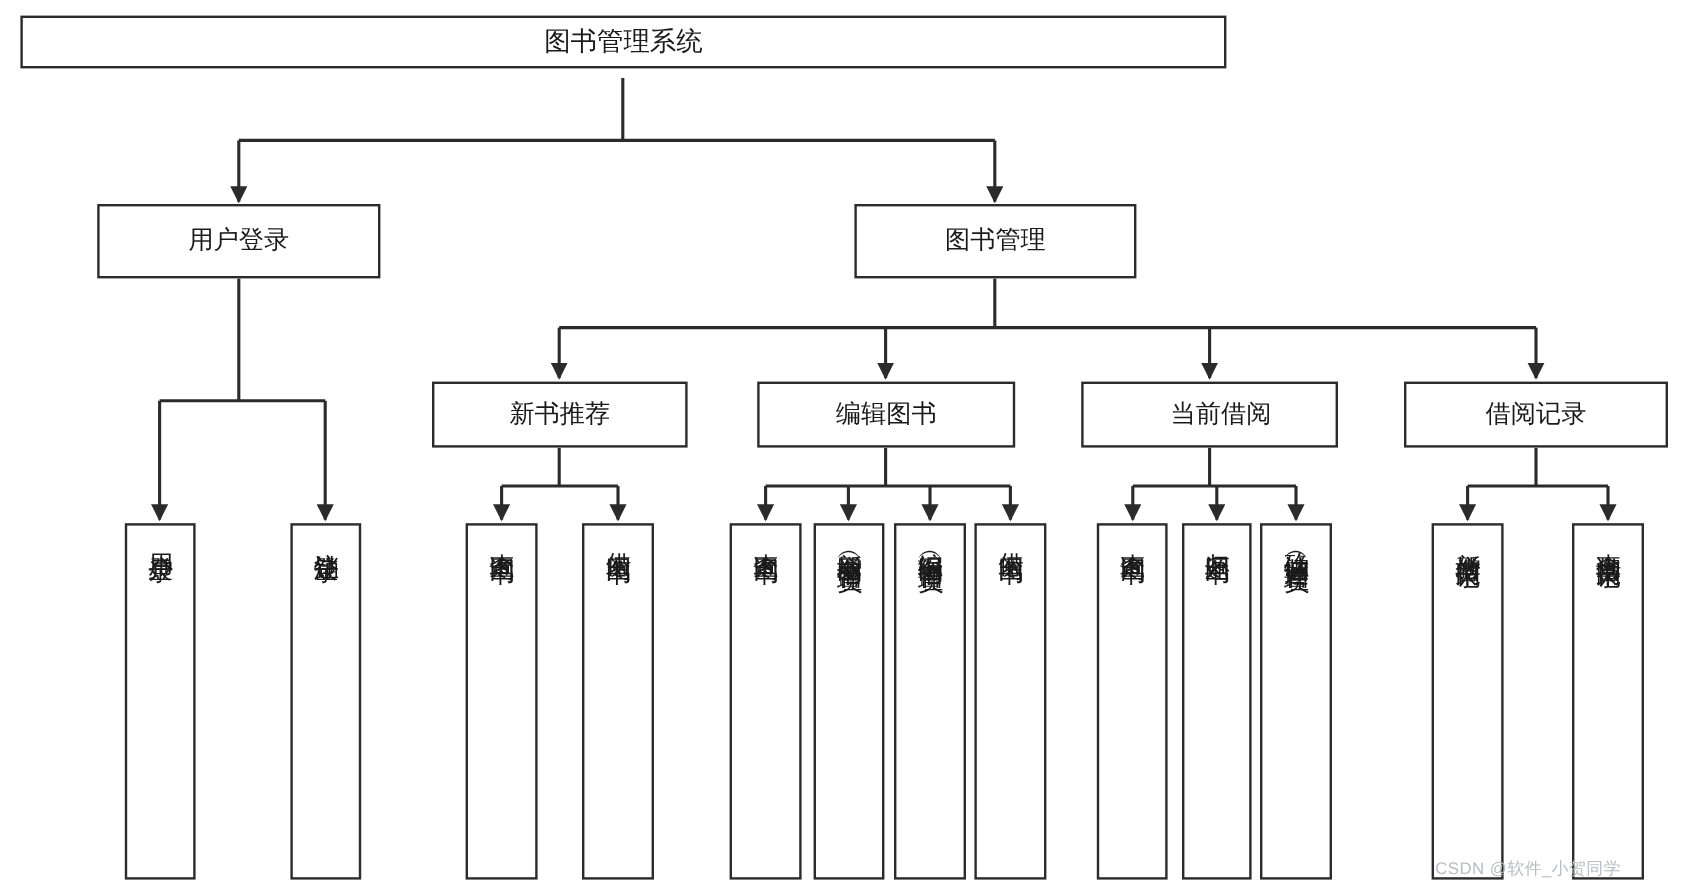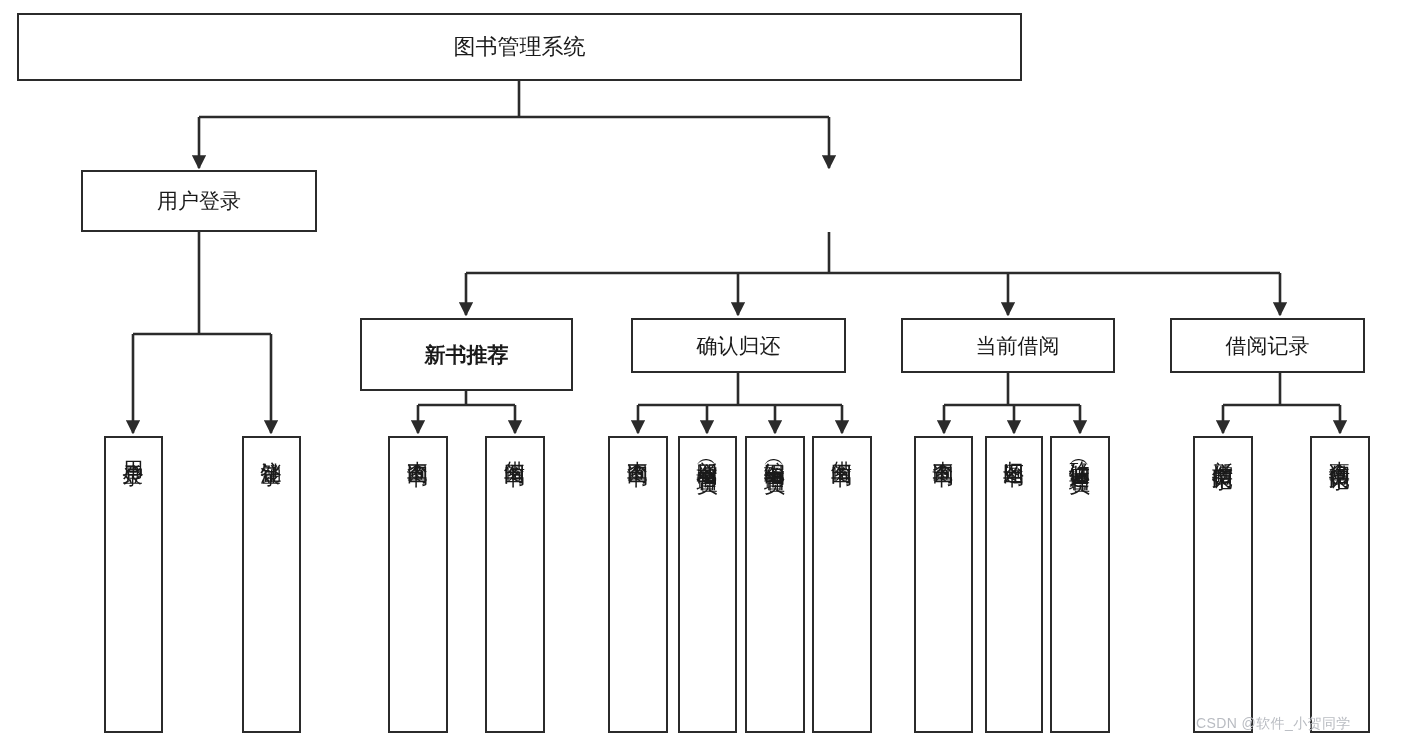--- a/index.html
+++ b/index.html
@@ -100,38 +100,41 @@
       <path d="M 1014 405 L 1014 433" marker-end="url(#arrow)"></path>
       <path d="M 1080 405 L 1080 433" marker-end="url(#arrow)"></path>
 
       <path d="M 1280 373 L 1280 405"></path>
       <path d="M 1223 405 L 1340 405"></path>
       <path d="M 1223 405 L 1223 433" marker-end="url(#arrow)"></path>
       <path d="M 1340 405 L 1340 433" marker-end="url(#arrow)"></path>
     </g>
   </svg>
 
-  <div class="node h-node root" style="left:17px;top:13px;width:1005px;height:68px;">
+  <div class="node h-node root" style="left:17px;top:13px;width:1005px;height:44px;">
     <span class="label">图书管理系统</span>
   </div>
 
   <div class="node h-node" style="left:81px;top:170px;width:236px;height:62px;">
     <span class="label">用户登录</span>
   </div>
+  <div class="node h-node" style="left:712px;top:170px;width:235px;height:62px;">
+    <span class="label">图书管理</span>
+  </div>
 
-  <div class="node h-node" style="left:360px;top:318px;width:213px;height:73px;font-weight:bold;">
+  <div class="node h-node" style="left:360px;top:318px;width:213px;height:55px;">
     <span class="label">新书推荐</span>
   </div>
   <div class="node h-node" style="left:631px;top:318px;width:215px;height:55px;">
-    <span class="label">确认归还</span>
+    <span class="label">编辑图书</span>
   </div>
   <div class="node h-node" style="left:901px;top:318px;width:214px;height:55px;padding-left:19px;">
     <span class="label">当前借阅</span>
   </div>
-  <div class="node h-node" style="left:1170px;top:318px;width:195px;height:55px;">
+  <div class="node h-node" style="left:1170px;top:318px;width:220px;height:55px;">
     <span class="label">借阅记录</span>
   </div>
 
   <div class="node v-node" style="left:104px;top:436px;width:59px;height:297px;">
     <span class="label">用户登录</span>
   </div>
   <div class="node v-node" style="left:242px;top:436px;width:59px;height:297px;">
     <span class="label">注销登录</span>
   </div>
 

